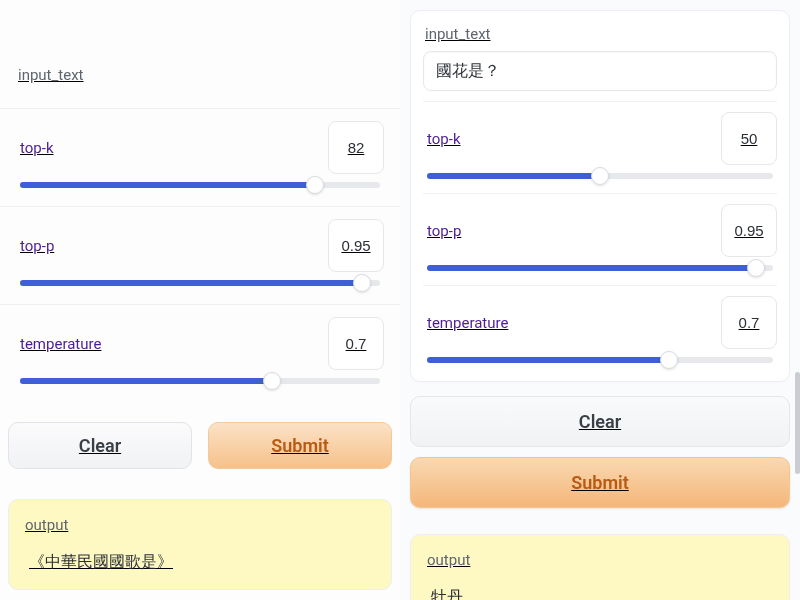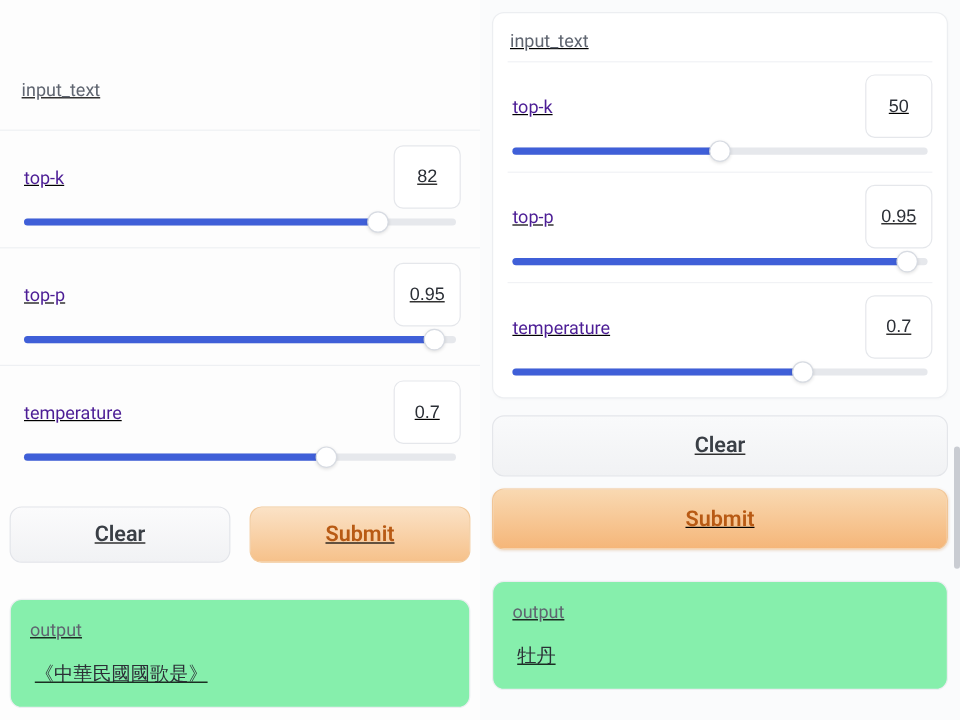--- a/index.html
+++ b/index.html
@@ -152,21 +152,21 @@
     border: 1px solid #f1c596;
     border-radius: 10px;
     text-align: center;
     font-size: 18px;
     font-weight: 600;
     padding: 14px 0;
     cursor: pointer;
     box-shadow: 0 1px 2px rgba(189,108,30,0.18);
   }
   .output-card {
-    background: #86efac;
+    background: #fef9c3;
     border: 1px solid #eceef1;
     border-radius: 10px;
     margin: 14px 10px 0 10px;
     padding: 12px 14px 16px 14px;
   }
   .panel-left .output-card {
     margin: 22px 8px 0 8px;
   }
   .output-val {
     padding: 10px 6px 0 6px;
@@ -234,20 +234,21 @@
     <div class="field-label">output</div>
     <div class="output-val">《中華民國國歌是》</div>
   </div>
 
 </div>
 
 <div class="panel panel-right" style="position:relative">
 
   <div class="stack">
     <div class="field-label">input_text</div>
+    <input class="text-input" type="text" style="margin-bottom: 10px;" value="國花是？">
 
     <div class="slider-block">
       <div class="slider-head">
         <span class="lbl">top-k</span>
         <input class="slider-val" value="50" style="">
       </div>
       <div class="track">
         <div class="fill" style="width:50%"></div>
         <div class="thumb" style="left:50%"></div>
       </div>

